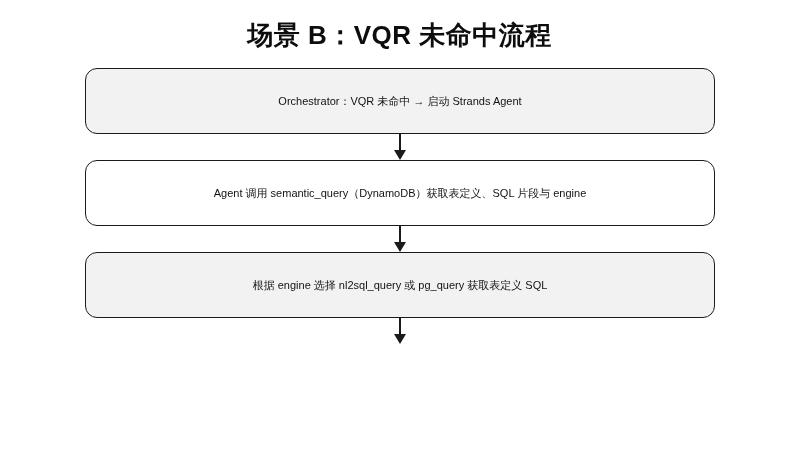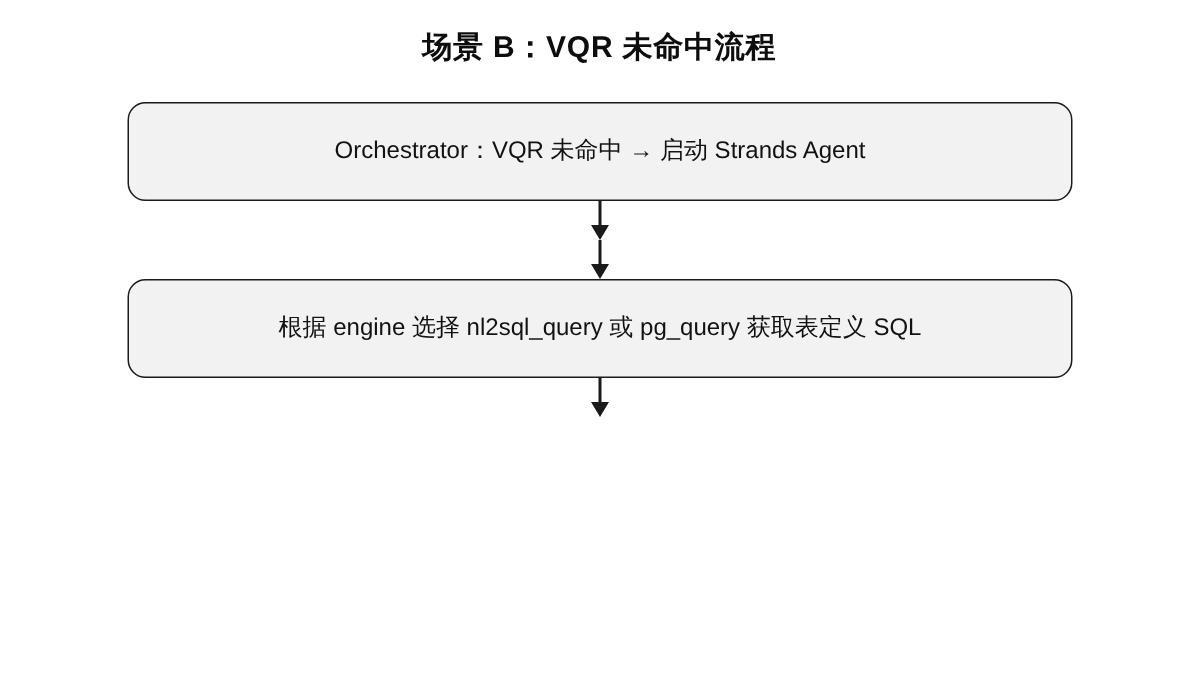--- a/index.html
+++ b/index.html
@@ -19,21 +19,21 @@
     width: 799px;
     height: 456px;
     box-sizing: border-box;
   }
   .diagram-title {
     position: absolute;
     top: 18px;
     left: 0;
     width: 799px;
     text-align: center;
-    font-size: 20px;
+    font-size: 26px;
     font-weight: bold;
     letter-spacing: 0.5px;
     color: #0d0d0d;
   }
   .flow {
     position: absolute;
     top: 68px;
     left: 85px;
     width: 630px;
   }
@@ -42,21 +42,21 @@
     box-sizing: border-box;
     width: 630px;
     height: 66px;
     border: 1.6px solid #1b1b1b;
     border-radius: 12px;
     display: flex;
     align-items: center;
     justify-content: center;
     text-align: center;
     padding: 0 18px;
-    font-size: 16px;
+    font-size: 11px;
     line-height: 1.35;
     color: #121212;
   }
   .node.shaded {
     background: #f2f2f2;
   }
   .node.plain {
     background: #ffffff;
   }
   .connector {
@@ -96,20 +96,23 @@
 
     <div class="node shaded">
       <span>Orchestrator：VQR 未命中 → 启动 Strands Agent</span>
     </div>
 
     <div class="connector">
       <span class="stem"></span>
       <span class="head"></span>
     </div>
 
+    <div class="node plain">
+      <span>Agent 调用 semantic_query（DynamoDB）获取表定义、SQL 片段与 engine</span>
+    </div>
 
     <div class="connector">
       <span class="stem"></span>
       <span class="head"></span>
     </div>
 
     <div class="node shaded">
       <span>根据 engine 选择 nl2sql_query 或 pg_query 获取表定义 SQL</span>
     </div>
 

